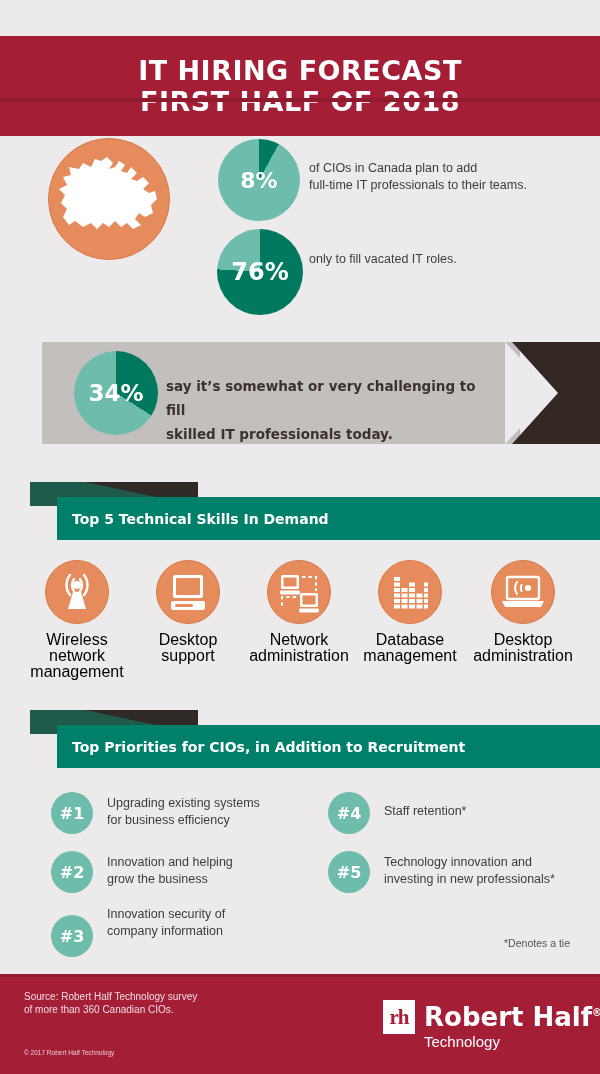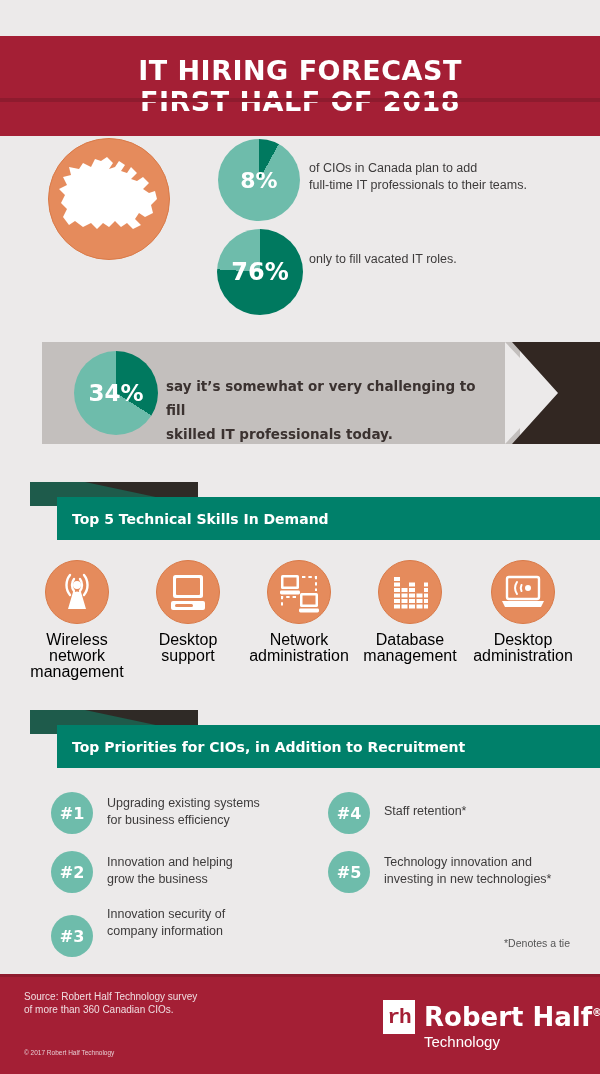--- a/index.html
+++ b/index.html
@@ -128,21 +128,21 @@
     position:absolute;left:24px;top:990px;width:230px;
     color:#f0dde1;font-size:10px;line-height:13px;
   }
   .footer-copy{
     position:absolute;left:24px;top:1049px;color:#e6cbd1;font-size:6.5px;
   }
   .logo{position:absolute;left:383px;top:1000px;display:flex;align-items:flex-start;}
   .logo .mark{
     width:32px;height:34px;background:#fff;color:#a41f35;
     display:flex;align-items:center;justify-content:center;
-    font-size:21px;font-weight:bold;font-family:Liberation Mono, monospace;
+    font-size:21px;font-weight:bold;font-family:Liberation Serif, serif;
     letter-spacing:-1px;
   }
   .logo .words{margin-left:9px;color:#fff;}
   .logo .w1{font-size:26px;font-weight:bold;line-height:26px;font-family:"DejaVu Sans", sans-serif;white-space:nowrap;}
   .logo .w1 sup{font-size:10px;vertical-align:super;}
   .logo .w2{font-size:15px;line-height:19px;margin-top:2px;}
 </style>
 </head>
 <body>
 
@@ -344,21 +344,21 @@
     <div class="num">#4</div>
     <div class="txt" style="padding-top:11px;">
       <div>Staff retention*</div>
     </div>
   </div>
 
   <div class="prio" style="left:328px;top:851px;width:260px;">
     <div class="num">#5</div>
     <div class="txt">
       <div>Technology innovation and</div>
-      <div>investing in new technologies*</div>
+      <div>investing in new professionals*</div>
     </div>
   </div>
 
   <div class="denotes">*Denotes a tie</div>
 
   <div class="footer"></div>
   <div class="footer-rule"></div>
   <div class="footer-src">
     <div>Source: Robert Half Technology survey</div>
     <div>of more than 360 Canadian CIOs.</div>

